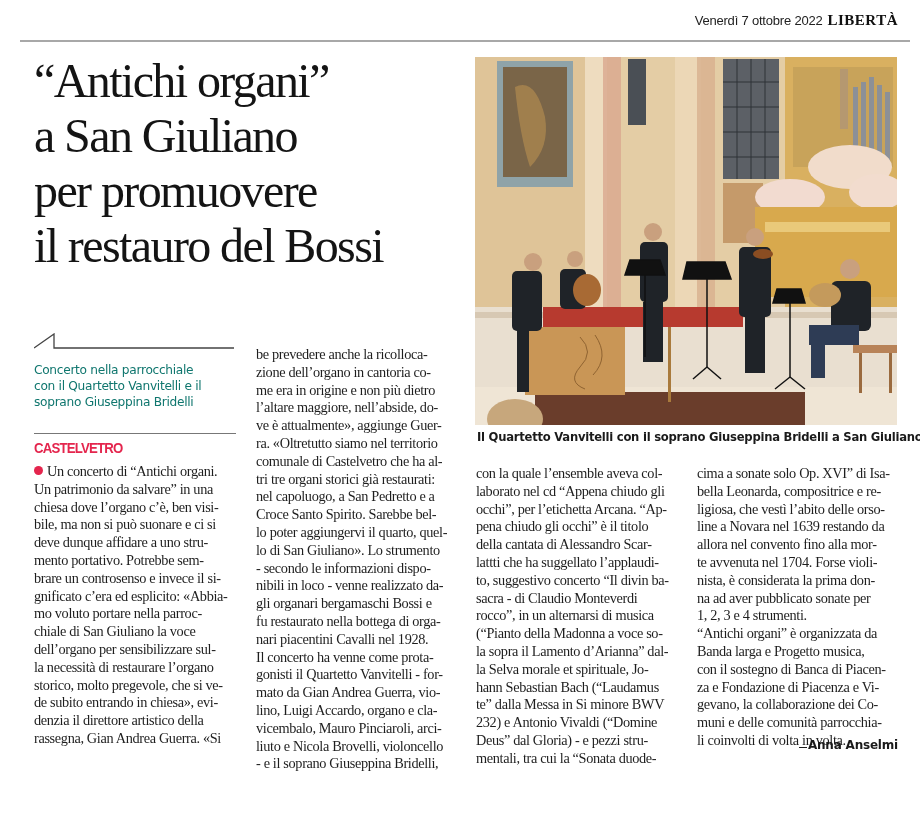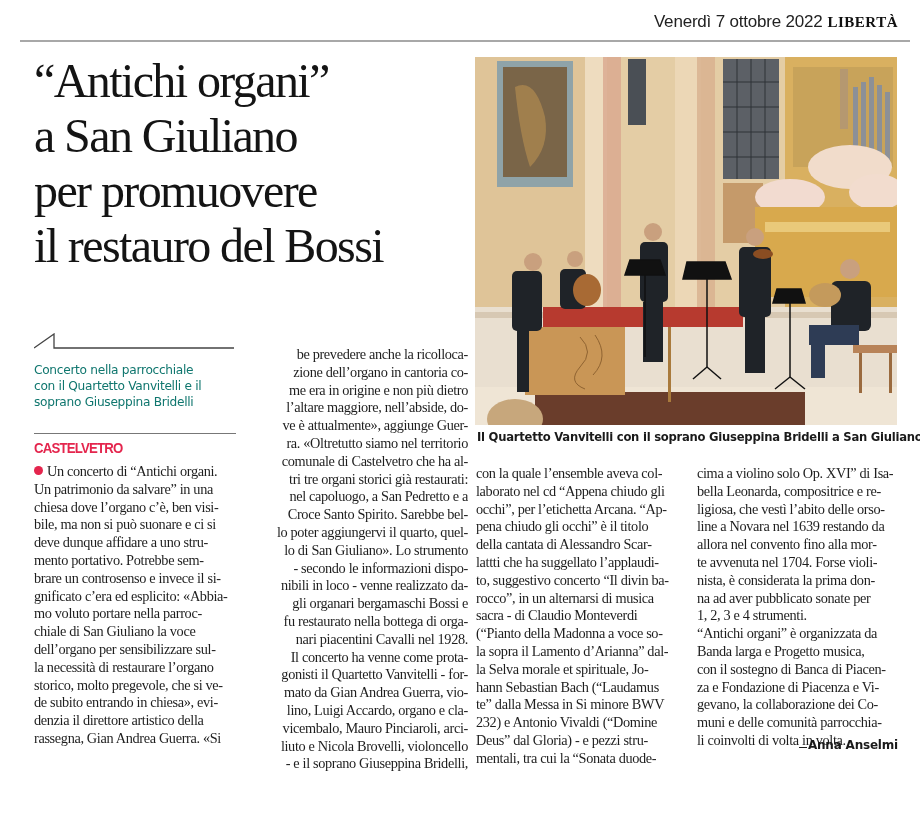--- a/index.html
+++ b/index.html
@@ -1,36 +1,36 @@
 <!DOCTYPE html>
 <html><head>
 <meta charset="utf-8">
 <style>
   html, body { margin: 0; padding: 0; background: #ffffff; }
   body { width: 920px; height: 818px; position: relative; overflow: hidden; font-family: "DejaVu Serif", serif; color: #1a1a1a; }
 
   .masthead { position: absolute; top: 12px; right: 22px; display: flex; align-items: baseline; gap: 5px; }
-  .masthead .date { font-family: "Liberation Sans", sans-serif; font-size: 17px; color: #222; letter-spacing: -0.2px; }
+  .masthead .date { font-family: "Liberation Sans", sans-serif; font-size: 13px; color: #222; letter-spacing: -0.2px; }
   .masthead .brand { font-family: "Liberation Serif", serif; font-weight: bold; font-size: 15px; color: #111; letter-spacing: 0.5px; }
   .top-rule { position: absolute; top: 40px; left: 20px; width: 890px; height: 2px; background: #a8a8a8; }
 
   .headline { position: absolute; left: 34px; top: 53px; width: 430px; margin: 0; font-family: "Liberation Serif", serif; font-weight: normal; font-size: 48px; line-height: 55px; letter-spacing: -1.6px; color: #141414; }
   .headline span { display: block; white-space: nowrap; }
 
   .kicker-rule { position: absolute; left: 34px; top: 333px; width: 200px; height: 16px; }
   .deck { position: absolute; left: 34px; top: 362px; width: 215px; font-family: "DejaVu Sans", sans-serif; font-weight: normal; font-size: 12.2px; line-height: 16px; color: #0f766e; letter-spacing: -0.3px; }
   .deck span { display: block; white-space: nowrap; }
   .deck-rule { position: absolute; left: 34px; top: 433px; width: 202px; height: 1px; background: #777; }
 
   .dateline { position: absolute; left: 34px; top: 439px; font-family: "Liberation Sans", sans-serif; font-weight: bold; font-size: 15px; color: #e4254d; letter-spacing: -0.9px; transform: scaleX(0.88); transform-origin: left; }
 
   .col { position: absolute; font-family: "Liberation Serif", serif; font-size: 14.3px; line-height: 17.8px; color: #1e1e1e; }
   .col span.line { display: block; white-space: nowrap; overflow: hidden; letter-spacing: -0.35px; }
   .col1 { left: 34px; top: 463px; width: 212px; }
-  .col2 { left: 256px; top: 346px; width: 212px; text-align: right; }
+  .col2 { left: 256px; top: 346px; width: 212px; }
   .col3 { left: 476px; top: 465px; width: 212px; }
   .col4 { left: 697px; top: 465px; width: 212px; }
   .bullet { display: inline-block; width: 9px; height: 9px; border-radius: 50%; background: #e4254d; margin-right: 4px; vertical-align: 1px; }
 
   .signature { position: absolute; right: 22px; top: 738px; font-family: "DejaVu Sans", sans-serif; font-weight: bold; font-size: 12px; color: #1a1a1a; letter-spacing: -0.2px; }
   .signature .dash { display: inline-block; width: 8px; height: 1px; background: #1a1a1a; vertical-align: 1px; margin-right: 1px; }
 
   .photo { position: absolute; left: 475px; top: 57px; width: 422px; height: 368px; overflow: hidden; background: #e7d3ad; }
   .caption { position: absolute; left: 477px; top: 430px; font-family: "DejaVu Sans", sans-serif; font-weight: bold; font-size: 11.6px; color: #1a1a1a; letter-spacing: -0.25px; white-space: nowrap; }
 </style>
@@ -217,34 +217,34 @@
 <div class="caption">Il Quartetto Vanvitelli con il soprano Giuseppina Bridelli a San Giuliano</div>
 
 <div class="col col3">
   <span class="line">con la quale l’ensemble aveva col-</span>
   <span class="line">laborato nel cd “Appena chiudo gli</span>
   <span class="line">occhi”, per l’etichetta Arcana. “Ap-</span>
   <span class="line">pena chiudo gli occhi” è il titolo</span>
   <span class="line">della cantata di Alessandro Scar-</span>
   <span class="line">lattti che ha suggellato l’applaudi-</span>
   <span class="line">to, suggestivo concerto “Il divin ba-</span>
+  <span class="line">sacra - di Claudio Monteverdi</span>
   <span class="line">rocco”, in un alternarsi di musica</span>
-  <span class="line">sacra - di Claudio Monteverdi</span>
   <span class="line">(“Pianto della Madonna a voce so-</span>
   <span class="line">la sopra il Lamento d’Arianna” dal-</span>
   <span class="line">la Selva morale et spirituale, Jo-</span>
   <span class="line">hann Sebastian Bach (“Laudamus</span>
   <span class="line">te” dalla Messa in Si minore BWV</span>
   <span class="line">232) e Antonio Vivaldi (“Domine</span>
   <span class="line">Deus” dal Gloria) - e pezzi stru-</span>
   <span class="line">mentali, tra cui la “Sonata duode-</span>
 </div>
 
 <div class="col col4">
-  <span class="line">cima a violino solo Op. XVI” di Isa-</span>
+  <span class="line">cima a sonate solo Op. XVI” di Isa-</span>
   <span class="line">bella Leonarda, compositrice e re-</span>
   <span class="line">ligiosa, che vestì l’abito delle orso-</span>
   <span class="line">line a Novara nel 1639 restando da</span>
   <span class="line">allora nel convento fino alla mor-</span>
   <span class="line">te avvenuta nel 1704. Forse violi-</span>
   <span class="line">nista, è considerata la prima don-</span>
   <span class="line">na ad aver pubblicato sonate per</span>
   <span class="line">1, 2, 3 e 4 strumenti.</span>
   <span class="line">“Antichi organi” è organizzata da</span>
   <span class="line">Banda larga e Progetto musica,</span>

